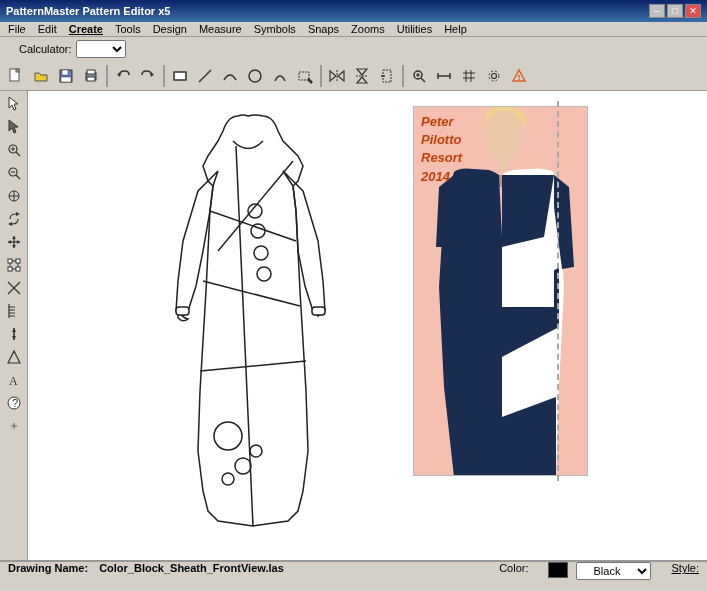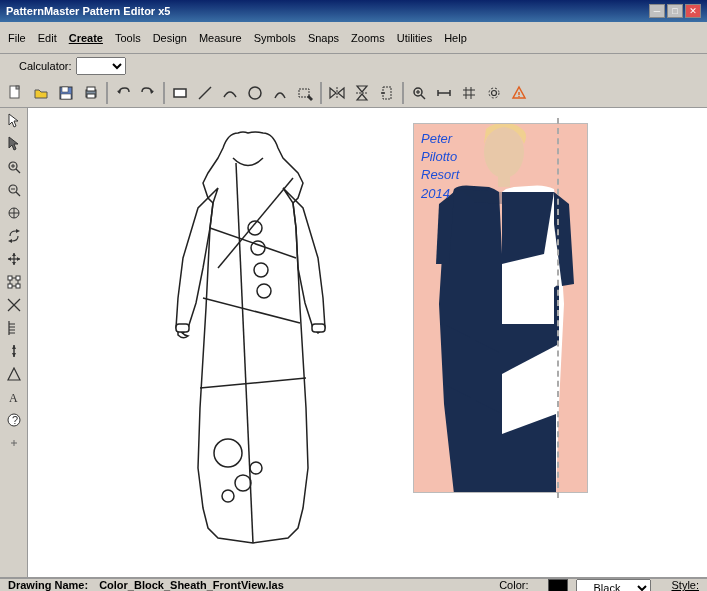--- a/index.html
+++ b/index.html
@@ -23,21 +23,21 @@
       border: 1px solid #888;
       font-size: 9px;
       display: flex; align-items: center; justify-content: center;
       cursor: pointer;
     }
     #title-bar .win-btn.close { background: #e05050; }
 
     
     #menu-bar {
       background: #d4d0c8;
-      height: 32px;
+      height: 15px;
       display: flex;
       align-items: center;
       padding: 0 2px;
       border-bottom: 1px solid #999;
     }
     .menu-item {
       padding: 1px 6px;
       cursor: pointer;
       font-size: 11px;
     }
@@ -520,21 +520,21 @@
 
         <path d="M40,68 L25,80 L22,140 L35,140 L38,100 Z" fill="#1a2d50"></path>
 
         <rect x="88" y="140" width="52" height="60" fill="white"></rect>
 
         <path d="M45,65 L88,68 L88,80 L60,78 Z" fill="#1a2d50" opacity="0.3"></path>
 
       </svg>
     </div>
 
-    <div id="photo-label" style="position:absolute; left:393px; top:22px; font-size:13px; font-style:italic; font-weight:normal; line-height:1.4; color:#1d4ed8; z-index:20;">
+    <div id="photo-label" style="position:absolute; left:393px; top:22px; font-size:13px; font-style:italic; font-weight:bold; line-height:1.4; color:#c2410c; z-index:20;">
       <span>Peter</span><br>
       <span>Pilotto</span><br>
       <span>Resort</span><br>
       <span>2014</span>
     </div>
 
     <div style="position:absolute; right:148px; top:10px; width:1px; height:380px; border-right:2px dashed #aaa;"></div>
 
   </div>
 </div>

